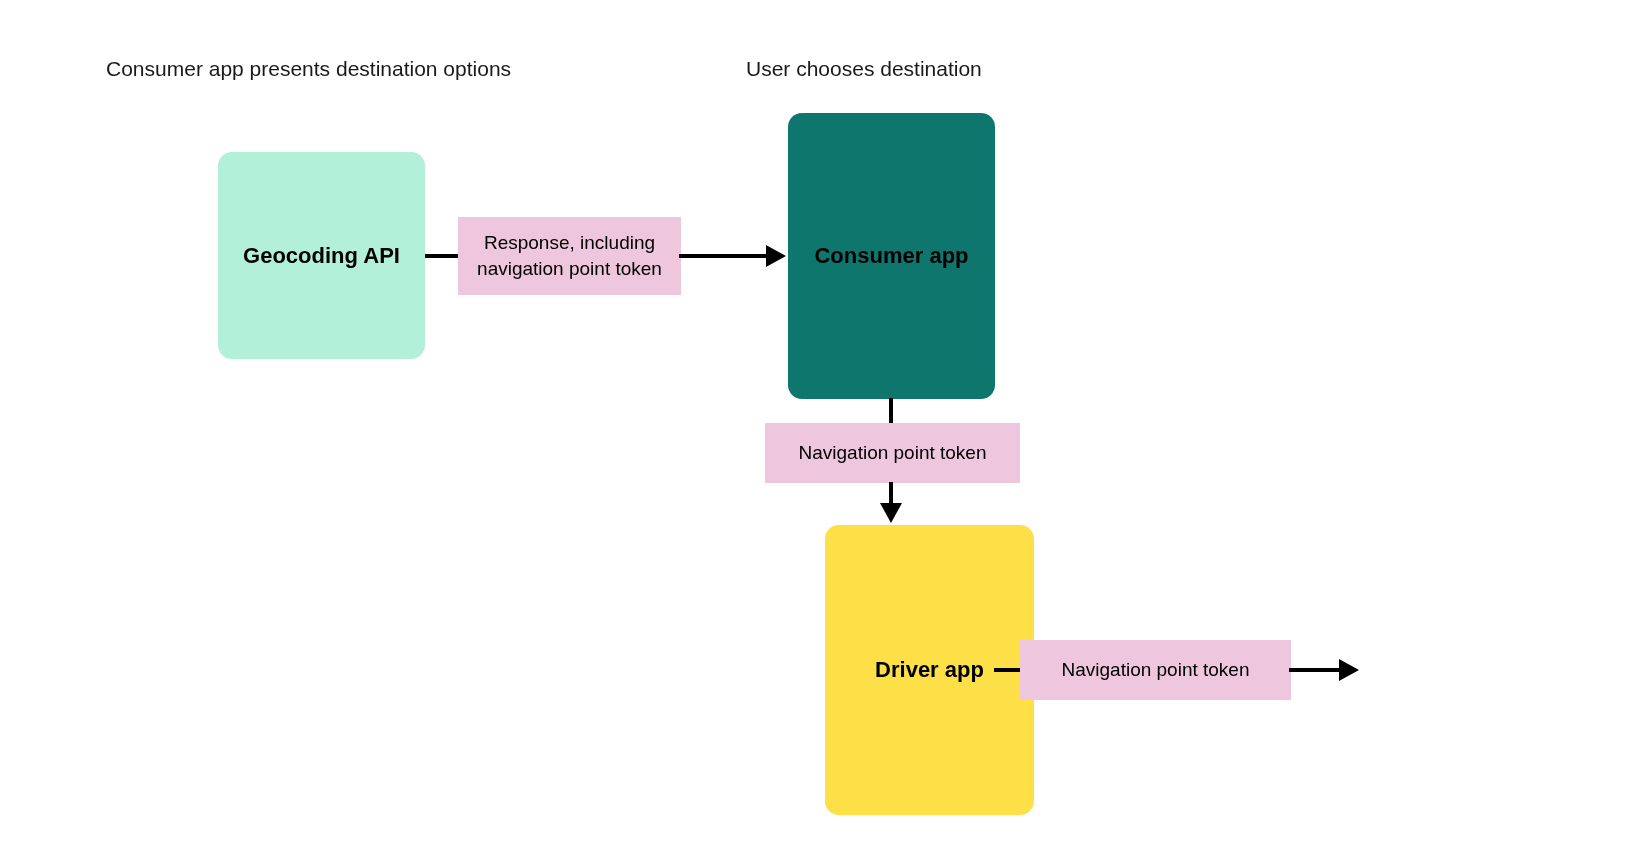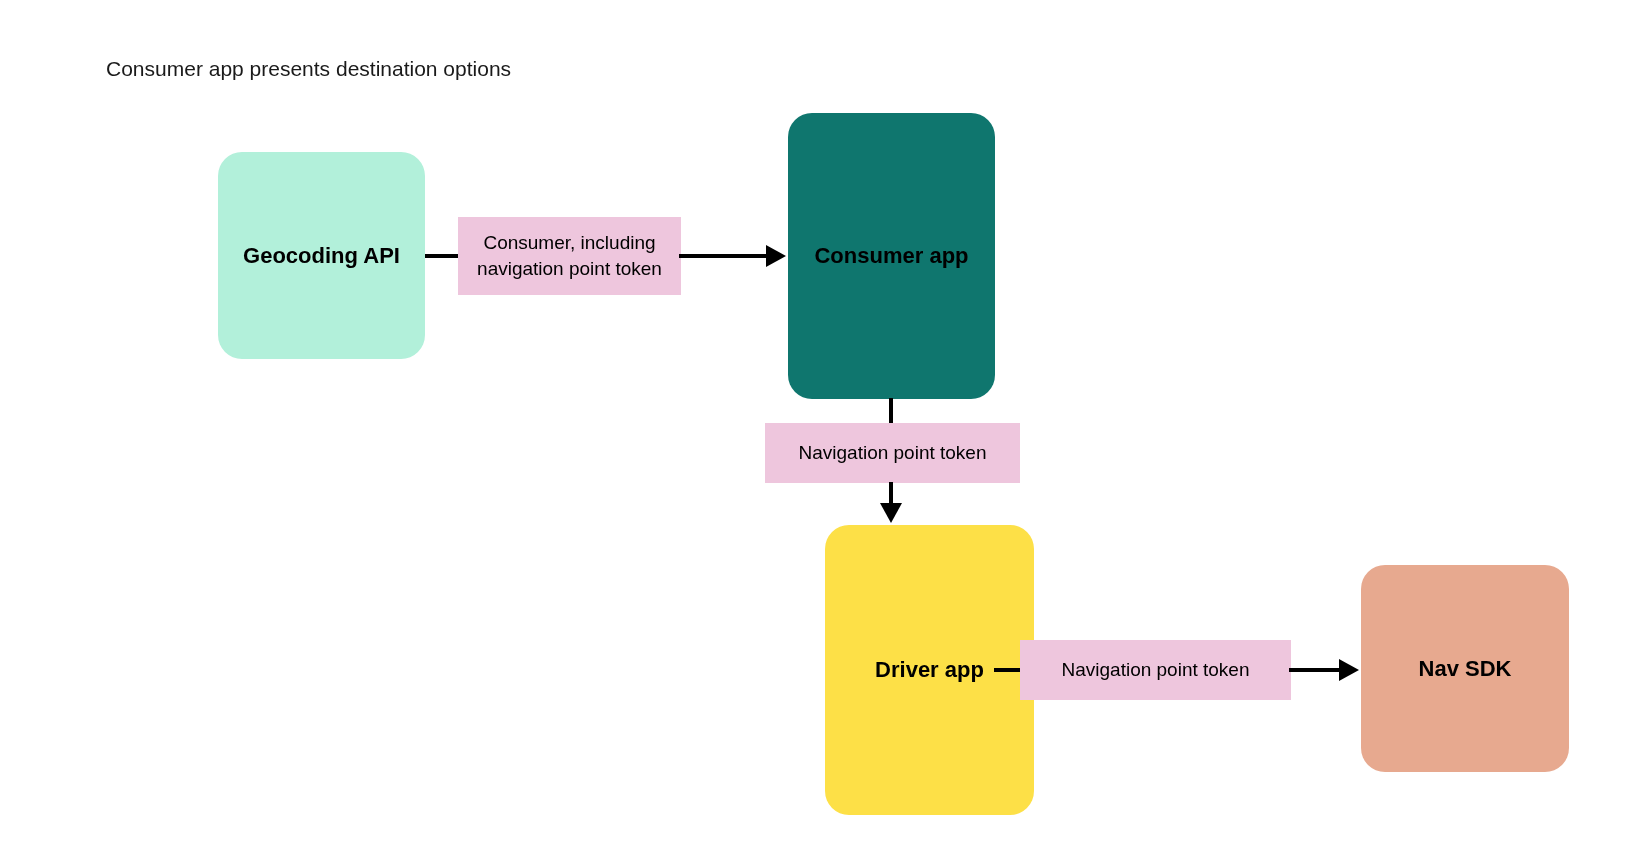--- a/index.html
+++ b/index.html
@@ -27,21 +27,21 @@
     color: #1a1a1a;
     line-height: 25px;
   }
   .phase-1 { left: 58px; }
   .phase-2 { left: 698px; }
   .phase-3 { left: 1207px; }
 
   
   .node {
     position: absolute;
-    border-radius: 24px;
+    border-radius: 14px;
     display: flex;
     align-items: center;
     justify-content: center;
     font-size: 22px;
     font-weight: 700;
     color: #000000;
     text-align: center;
   }
   .node-geocoding {
     left: 170px; top: 152px;
@@ -111,28 +111,28 @@
   .ah-1 { left: 718px;  top: 245px; }
   .ah-2 { left: 832px;  top: 503px; }
   .ah-3 { left: 1291px; top: 659px; }
 </style>
 </head>
 <body>
 
 <div class="canvas">
 
   <div class="phase-label phase-1">Consumer app presents destination options</div>
+  <div class="phase-label phase-2">User chooses destination</div>
 
   <div class="node node-geocoding">Geocoding API</div>
   <div class="node node-consumer">Consumer app</div>
   <div class="node node-driver">Driver app</div>
-  <div class="node node-navsdk">Nav SDK</div>
 
   <div class="edge-line line-1a"></div>
-  <div class="edge-label edge-label-1">Consumer, including navigation point token</div>
+  <div class="edge-label edge-label-1">Response, including navigation point token</div>
   <div class="edge-line line-1b"></div>
   <div class="arrowhead-right ah-1"></div>
 
   <div class="edge-line line-2a"></div>
   <div class="edge-label edge-label-2">Navigation point token</div>
   <div class="edge-line line-2b"></div>
   <div class="arrowhead-down ah-2"></div>
 
   <div class="edge-line line-3a"></div>
   <div class="edge-label edge-label-3">Navigation point token</div>

